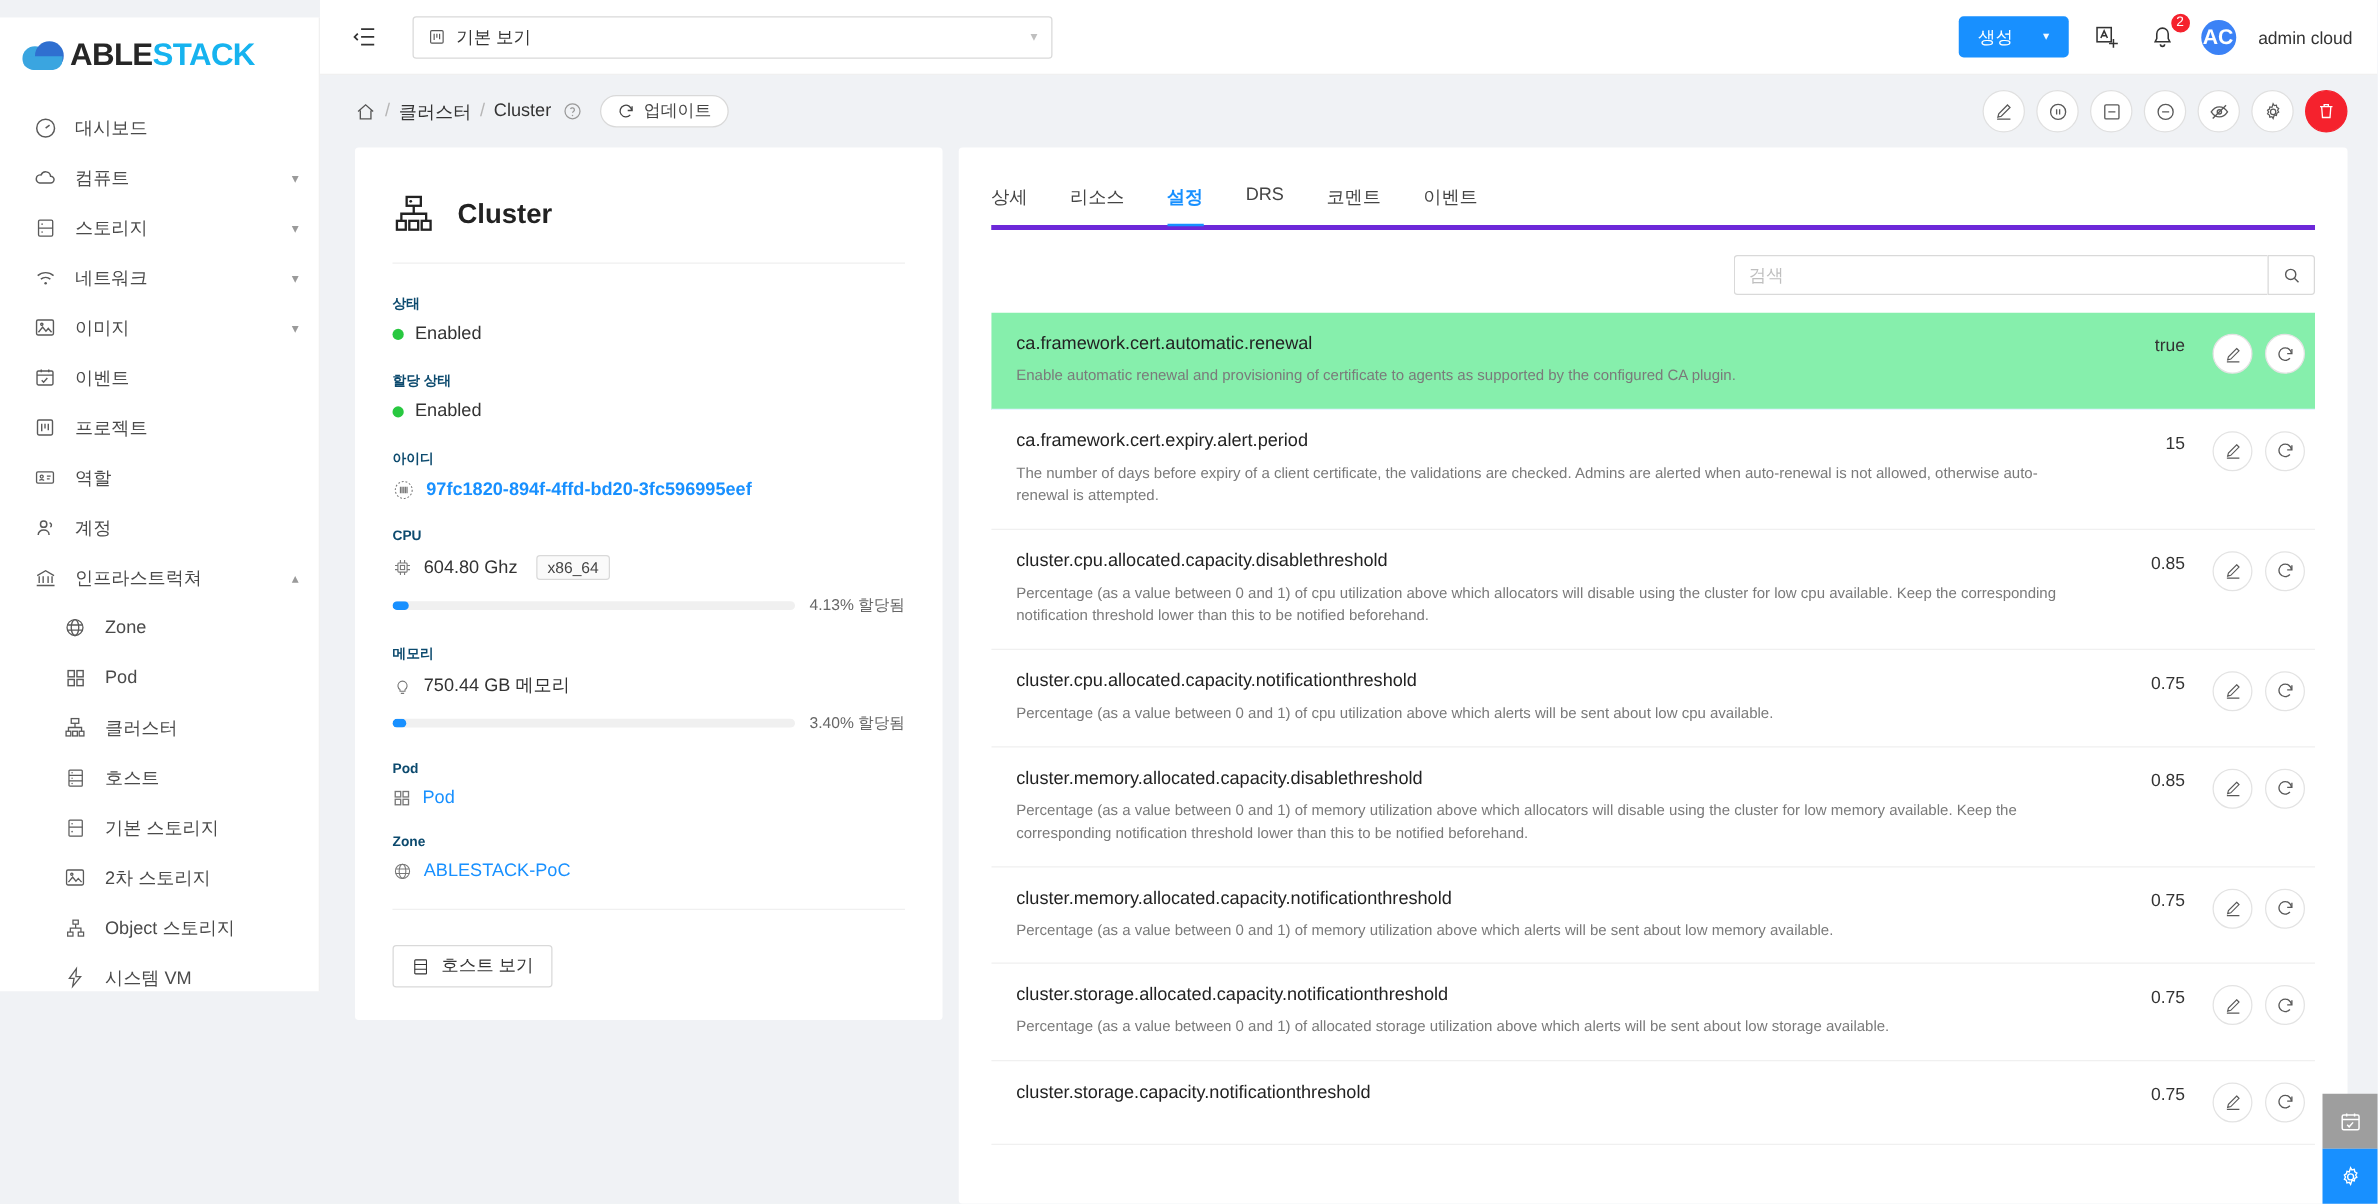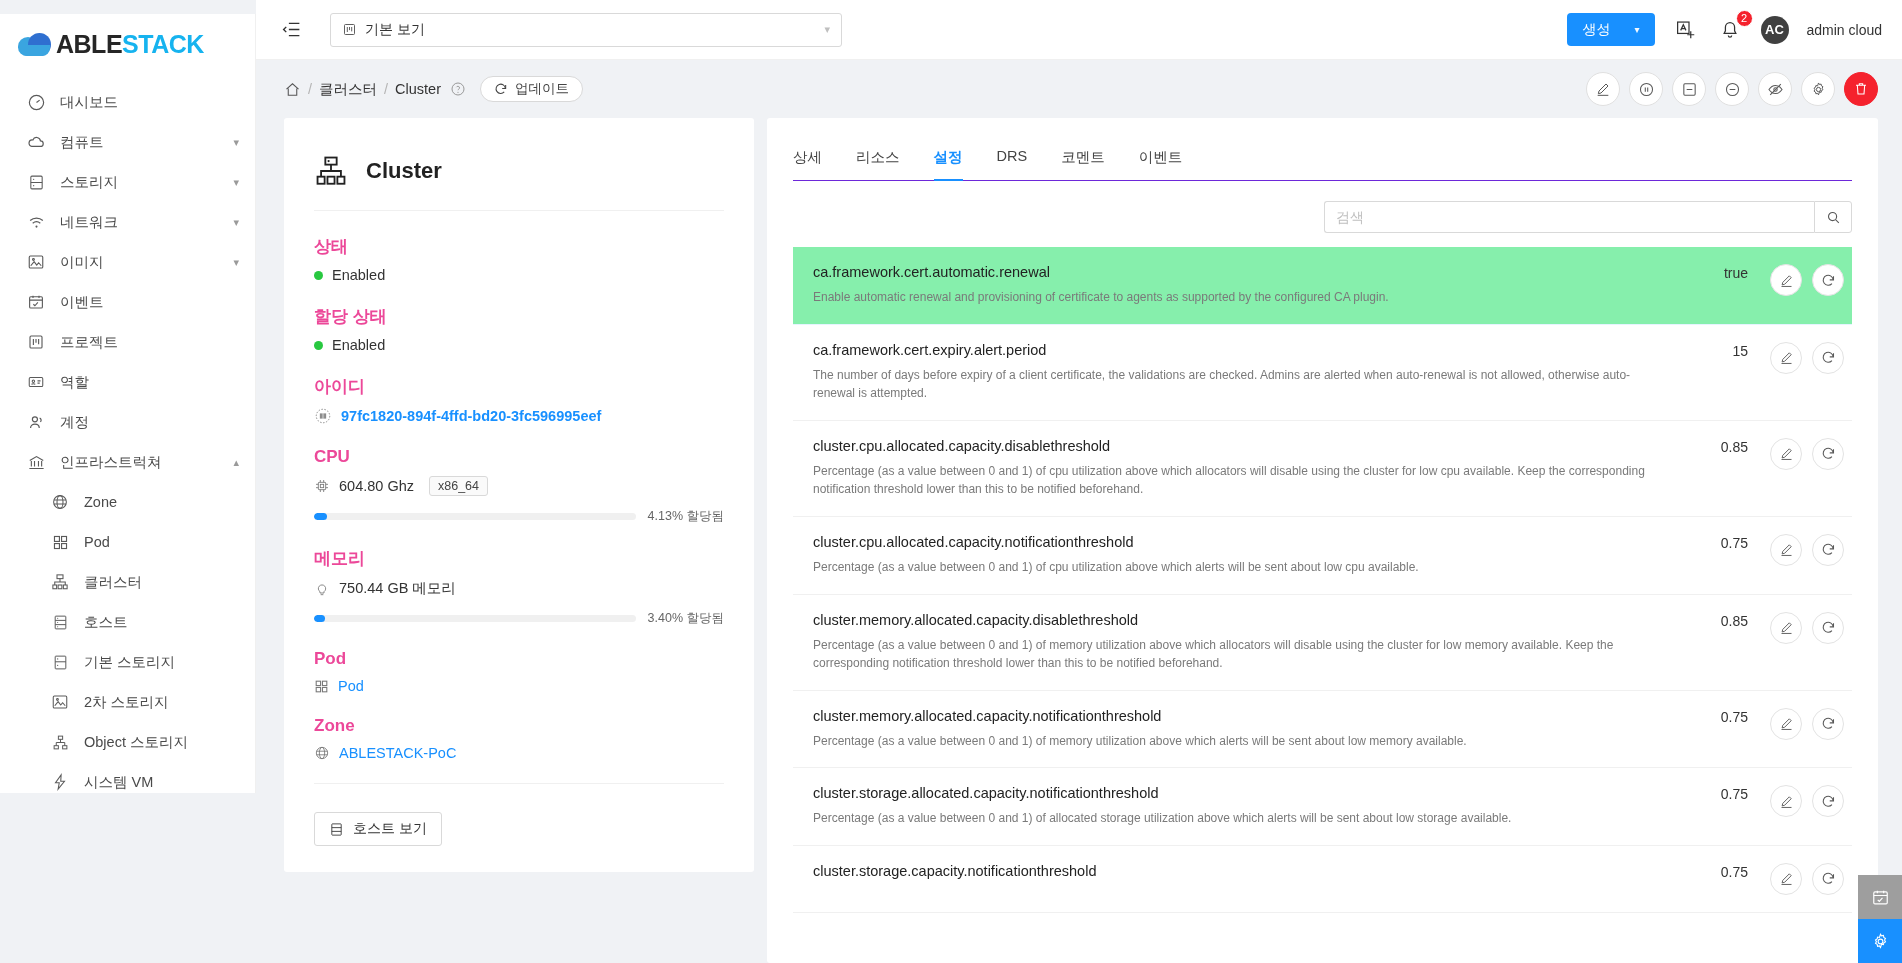--- a/index.html
+++ b/index.html
@@ -73,22 +73,22 @@
   .btn-create .cc { font-size: 10px; opacity: .95; }
   .icon-btn { width: 26px; height: 26px; color: #333; cursor: pointer; position: relative;
     display:flex; align-items:center; justify-content:center; }
   .badge {
     position: absolute; top: -7px; right: -10px; background: #f5222d; color: #fff;
     font-size: 11px; min-width: 17px; height: 17px; border-radius: 9px;
     display: flex; align-items: center; justify-content: center; padding: 0 4px;
     border: 1px solid #fff;
   }
   .avatar {
-    width: 28px; height: 28px; border-radius: 50%; background: #404040; color: #fff;
-    font-size: 13px; font-weight: 600; display: flex; align-items: center;
+    width: 28px; height: 28px; border-radius: 50%; background: #3b82f6; color: #fff;
+    font-size: 17px; font-weight: 600; display: flex; align-items: center;
     justify-content: center; cursor: pointer;
   }
   .username { font-size: 14px; color: #333; cursor: pointer; }
 
   .crumbbar {
     height: 58px; background: #f0f2f5; display: flex; align-items: center;
     padding: 0 24px 0 28px; flex: 0 0 58px;
   }
   .crumbs { display: flex; align-items: center; gap: 7px; font-size: 14.5px; color: #333; }
   .crumbs .sep { color: #b5b5b5; }
@@ -113,21 +113,21 @@
   
   .card {
     width: 470px; flex: 0 0 470px; background: #fff; border-radius: 3px;
     padding: 28px 30px 0 30px; align-self: flex-start; max-height: 790px; overflow: hidden;
   }
   .card-head { display: flex; align-items: center; gap: 18px; padding: 8px 0 22px; }
   .card-head .ch-ico { color: #222; }
   .card-head .ch-title { font-size: 22px; font-weight: 600; color: #222; }
   .divider { height: 1px; background: #f0f0f0; margin: 0 0 24px; }
   .fld { margin-bottom: 22px; }
-  .fld-label { font-size: 17px; font-weight: 700; color: #ec4899; margin-bottom: 9px; }
+  .fld-label { font-size: 11px; font-weight: 700; color: #0c4a6e; margin-bottom: 9px; }
   .fld-val { font-size: 14.5px; color: #333; display: flex; align-items: center; gap: 9px; }
   .dot { width: 9px; height: 9px; border-radius: 50%; background: #28c840; flex: 0 0 9px; }
   .link { color: #1890ff; text-decoration: none; cursor: pointer; }
   .uuid { font-size: 14.5px; font-weight: 600; }
   .mini-ico { color: #777; display: flex; flex: 0 0 auto; }
   .tag {
     border: 1px solid #d9d9d9; border-radius: 3px; background: #fafafa;
     font-size: 12.5px; color: #444; padding: 2px 8px; margin-left: 6px;
   }
   .bar-row { display: flex; align-items: center; gap: 12px; margin-top: 12px; }
@@ -138,32 +138,32 @@
     margin: 4px 0 26px; height: 34px; border: 1px solid #d9d9d9; border-radius: 3px;
     background: #fff; display: inline-flex; align-items: center; gap: 9px;
     padding: 0 14px; font-size: 14px; color: #333; cursor: pointer; font-family: inherit;
   }
 
   
   .panel {
     flex: 1; background: #fff; border-radius: 3px; padding: 18px 26px 0 26px;
     min-width: 0; display: flex; flex-direction: column; overflow: hidden;
   }
-  .tabs { display: flex; gap: 0; border-bottom: 1px solid #6d28d9; flex: 0 0 auto; }
+  .tabs { display: flex; gap: 0; border-bottom: 4px solid #6d28d9; flex: 0 0 auto; }
   .tab {
     padding: 12px 0 13px; margin-right: 34px; font-size: 14.5px; color: #444;
     cursor: pointer; position: relative; white-space: nowrap;
   }
   .tab.active { color: #1890ff; font-weight: 600; }
   .tab.active::after {
     content: ''; position: absolute; left: 0; right: 0; bottom: -1px;
     height: 2px; background: #1890ff;
   }
   .searchrow { display: flex; justify-content: flex-end; padding: 20px 0 14px; flex: 0 0 auto; }
-  .search-wrap { display: flex; width: 528px; }
+  .search-wrap { display: flex; width: 465px; }
   .search-inp {
     flex: 1; height: 32px; border: 1px solid #d9d9d9; border-right: none;
     border-radius: 3px 0 0 3px; padding: 0 11px; font-size: 14px;
     font-family: inherit; color: #333; outline: none;
   }
   .search-inp::placeholder { color: #bfbfbf; }
   .search-btn {
     width: 38px; height: 32px; border: 1px solid #d9d9d9; border-radius: 0 3px 3px 0;
     background: #fff; color: #595959; display: flex; align-items: center;
     justify-content: center; cursor: pointer;

